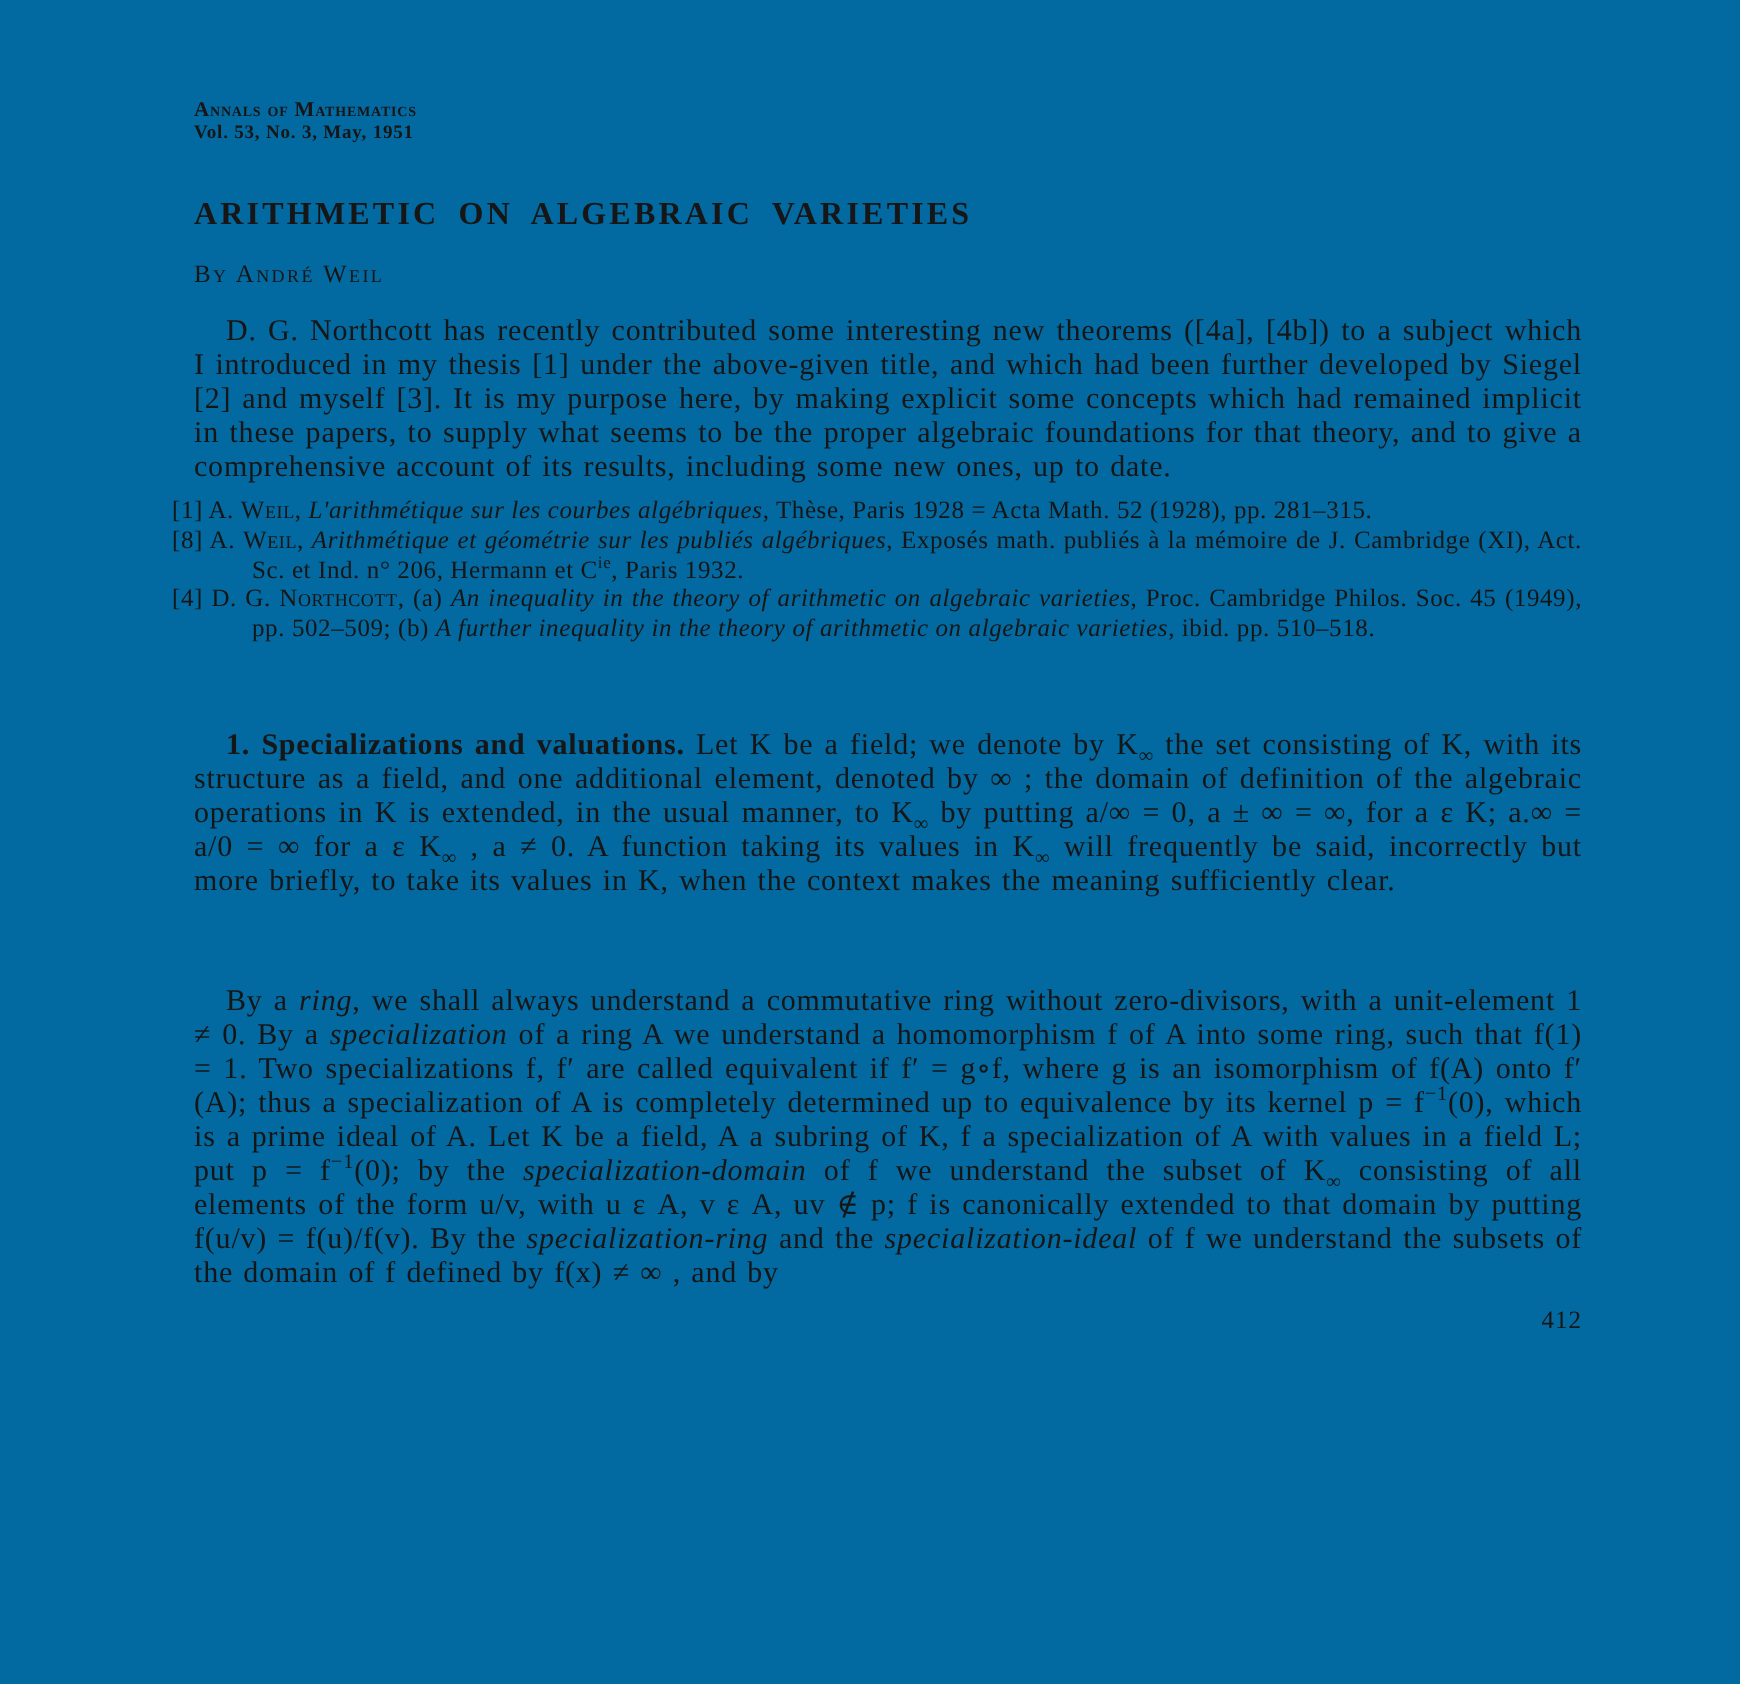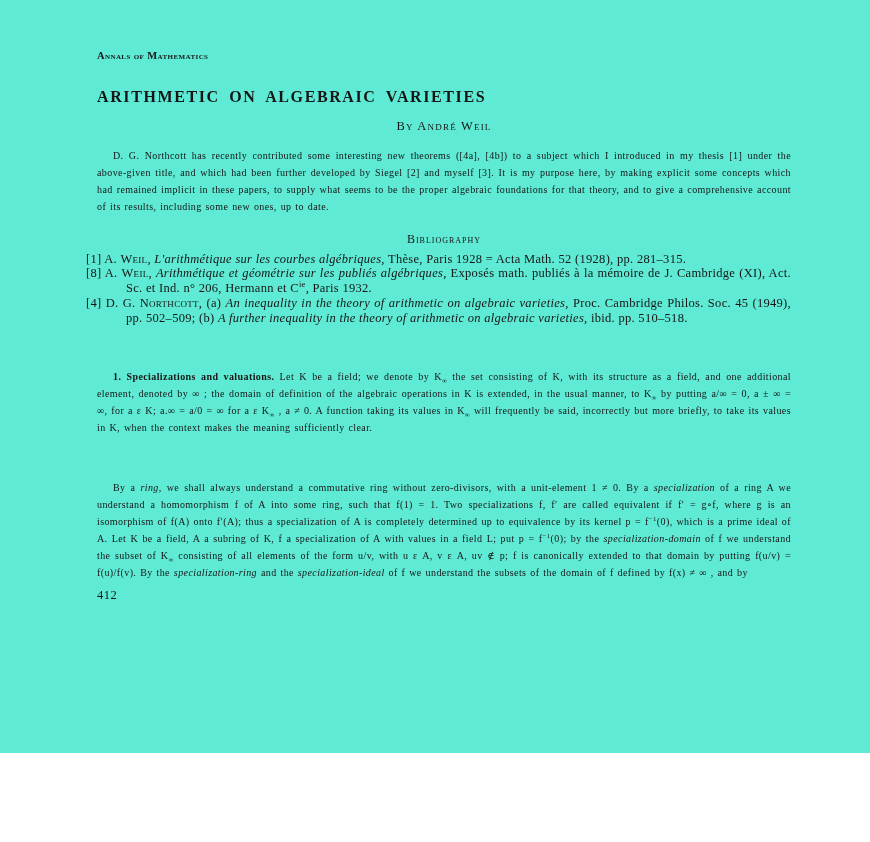--- a/index.html
+++ b/index.html
@@ -5,22 +5,22 @@
   html, body { margin: 0; padding: 0; }
   body {
     width: 870px; height: 842px;
     background: #ffffff;
     font-family: "Liberation Serif", "DejaVu Serif", "DejaVu Sans", serif;
     color: #161616;
     overflow: hidden;
   }
   .page {
     position: relative;
-    width: 870px; height: 753px;
-    background: #5eead4;
+    width: 870px; height: 842px;
+    background: #0369a1;
     overflow: hidden;
   }
   .content {
     position: absolute;
     left: 97px; top: 0;
     width: 694px;
   }
   .journal-header {
     margin-top: 50px;
     font-weight: bold;
@@ -31,33 +31,32 @@
   .journal-name { font-variant: small-caps; font-size: 10.5px; }
   .paper-title {
     margin: 26px 0 0 0;
     font-size: 16px;
     font-weight: bold;
     letter-spacing: 1.6px;
     word-spacing: 4px;
   }
   .byline {
     margin-top: 13px;
-    text-align: center;
     font-variant: small-caps;
     font-size: 12.5px;
     letter-spacing: 1.2px;
   }
   .received {
     margin-top: 10px;
     text-align: center;
     font-size: 13px;
   }
   .body-par {
     margin: 0;
-    font-size: 10px;
+    font-size: 15px;
     line-height: 17px;
     text-align: justify;
     letter-spacing: 0.4px;
     word-spacing: 1px;
   }
   .intro-par { margin-top: 13px; }
   .indent { text-indent: 16px; }
   .bib-heading {
     margin-top: 17px;
     text-align: center;
@@ -78,47 +77,47 @@
     margin-top: 14px;
     text-align: center;
     font-variant: small-caps;
     font-size: 13px;
     letter-spacing: 0.8px;
   }
   .section-paragraphs { margin-top: 5px; }
   .section-paragraphs .body-par { text-indent: 16px; margin-top: 43px; }
   .page-number {
     margin-top: 7px;
-    text-align: left;
+    text-align: right;
     font-size: 12.5px;
     letter-spacing: 0.5px;
   }
   .seg-b { font-weight: bold; }
   .seg-i { font-style: italic; }
   .seg-sc { font-variant: small-caps; }
   sup, sub { font-size: 0.68em; line-height: 0; }
 </style>
 </head>
 <body>
 
 <div class="page">
   <div class="content">
 
     <div class="journal-header">
       <div class="journal-name">Annals of Mathematics</div>
+      <div class="journal-issue">Vol. 53, No. 3, May, 1951</div>
     </div>
 
     <h1 class="paper-title">ARITHMETIC ON ALGEBRAIC VARIETIES</h1>
 
     <div class="byline">By André Weil</div>
 
 
     <p class="body-par intro-par indent">D. G. Northcott has recently contributed some interesting new theorems ([4a], [4b]) to a subject which I introduced in my thesis [1] under the above-given title, and which had been further developed by Siegel [2] and myself [3]. It is my purpose here, by making explicit some concepts which had remained implicit in these papers, to supply what seems to be the proper algebraic foundations for that theory, and to give a comprehensive account of its results, including some new ones, up to date.</p>
 
-    <div class="bib-heading">Bibliography</div>
 
     <div class="bib-list">
         <div class="bib-item"><span>[1] A. </span><span class="seg-sc">Weil</span><span>, </span><span class="seg-i">L'arithmétique sur les courbes algébriques</span><span>, Thèse, Paris 1928 = Acta Math. 52 (1928), pp. 281–315.</span></div>
         <div class="bib-item"><span>[8] A. </span><span class="seg-sc">Weil</span><span>, </span><span class="seg-i">Arithmétique et géométrie sur les publiés algébriques</span><span>, Exposés math. publiés à la mémoire de J. Cambridge (XI), Act. Sc. et Ind. n° 206, Hermann et C</span><sup>ie</sup><span>, Paris 1932.</span></div>
         <div class="bib-item"><span>[4] D. G. </span><span class="seg-sc">Northcott</span><span>, (a) </span><span class="seg-i">An inequality in the theory of arithmetic on algebraic varieties</span><span>, Proc. Cambridge Philos. Soc. 45 (1949), pp. 502–509; (b) </span><span class="seg-i">A further inequality in the theory of arithmetic on algebraic varieties</span><span>, ibid. pp. 510–518.</span></div>
       </div>
 
 
     <div class="section-paragraphs">
         <div class="body-par"><span class="seg-b">1. Specializations and valuations.</span><span> Let K be a field; we denote by K</span><sub>∞</sub><span> the set consisting of K, with its structure as a field, and one additional element, denoted by ∞ ; the domain of definition of the algebraic operations in K is extended, in the usual manner, to K</span><sub>∞</sub><span> by putting a/∞ = 0, a ± ∞ = ∞, for a ε K; a.∞ = a/0 = ∞ for a ε K</span><sub>∞</sub><span> , a ≠ 0. A function taking its values in K</span><sub>∞</sub><span> will frequently be said, incorrectly but more briefly, to take its values in K, when the context makes the meaning sufficiently clear.</span></div>

